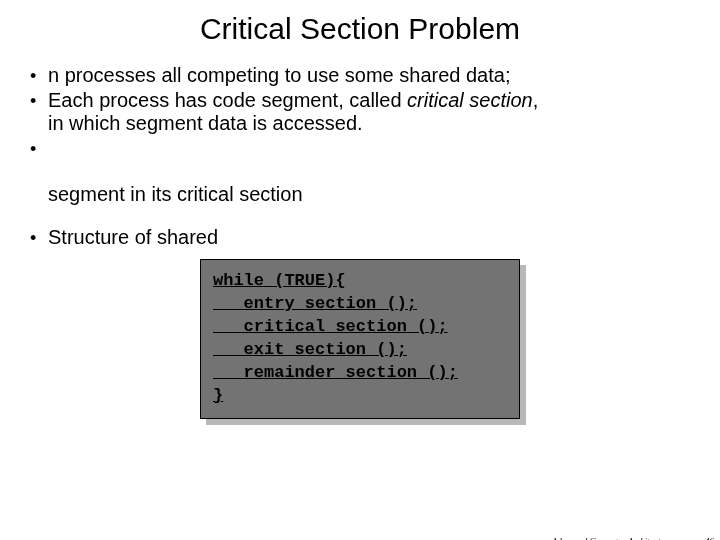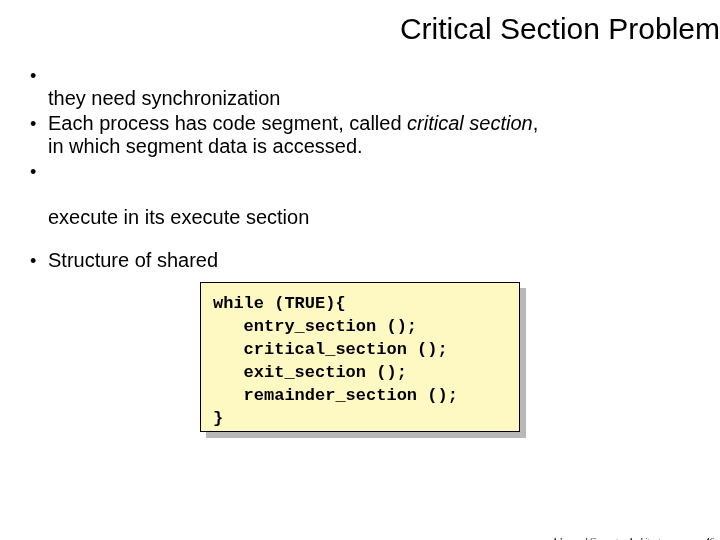--- a/index.html
+++ b/index.html
@@ -12,21 +12,21 @@
     color: #000;
     overflow: hidden;
   }
   .slide {
     position: relative;
     width: 720px;
     height: 540px;
     box-sizing: border-box;
   }
   .title {
-    text-align: right;
+    text-align: center;
     font-size: 30px;
     margin: 12px 0 18px 0;
     font-weight: normal;
   }
   .bullets {
     margin: 0 30px 0 30px;
   }
   .bullet {
     display: flex;
     font-size: 20px;
@@ -54,28 +54,29 @@
   .codebox-shadow {
     position: absolute;
     top: 6px;
     left: 6px;
     width: 100%;
     height: 100%;
     background: #b8b8b8;
   }
   .codebox {
     position: relative;
-    background: #fef9c3;
+    background: #737373;
     border: 1px solid #000;
-    padding: 10px 12px 0 12px;
+    padding: 10px 12px 10px 12px;
     font-family: "Courier New", Courier, monospace;
     font-size: 17px;
     font-weight: bold;
     line-height: 1.35;
     white-space: pre;
+    text-decoration: underline;
   }
   .footer-right {
     position: absolute;
     right: 48px;
     bottom: 6px;
     font-style: italic;
     font-size: 9px;
     font-family: "Times New Roman", Times, serif;
   }
   .footer-page {
@@ -93,39 +94,38 @@
 
 <div class="slide">
 
   <div class="title">Critical Section Problem</div>
 
   <div class="bullets">
 
     <div class="bullet">
       <div class="dot">•</div>
       <div class="txt">
-        <br>
-        <span>they need synchronization</span>
+        <span>n processes all competing to use some shared data;</span><br>
       </div>
     </div>
 
     <div class="bullet">
       <div class="dot">•</div>
       <div class="txt">
         <span class="nowrap"><span>Each process has code segment, called </span><i>critical section</i><span>,</span></span><br>
         <span>in which segment data is accessed.</span>
       </div>
     </div>
 
     <div class="bullet">
       <div class="dot">•</div>
       <div class="txt">
         <br>
         <br>
-        <span>execute in its execute section</span>
+        <span>segment in its critical section</span>
       </div>
     </div>
 
     <div class="gap"></div>
 
     <div class="bullet">
       <div class="dot">•</div>
       <div class="txt">Structure of shared</div>
     </div>
 

